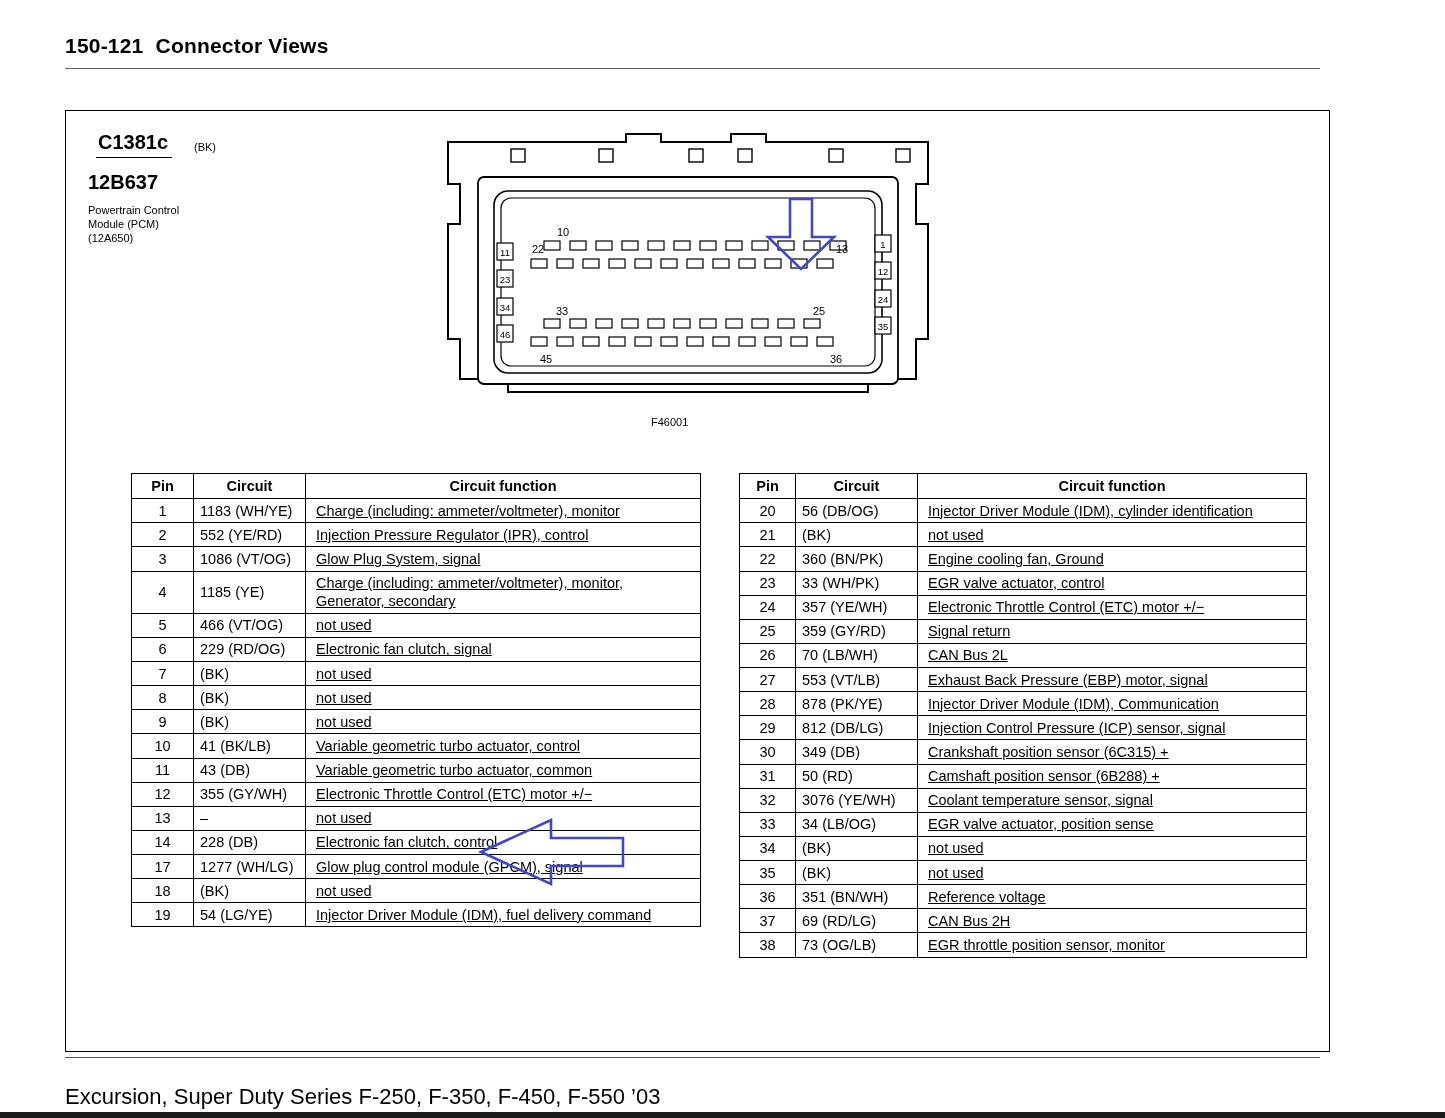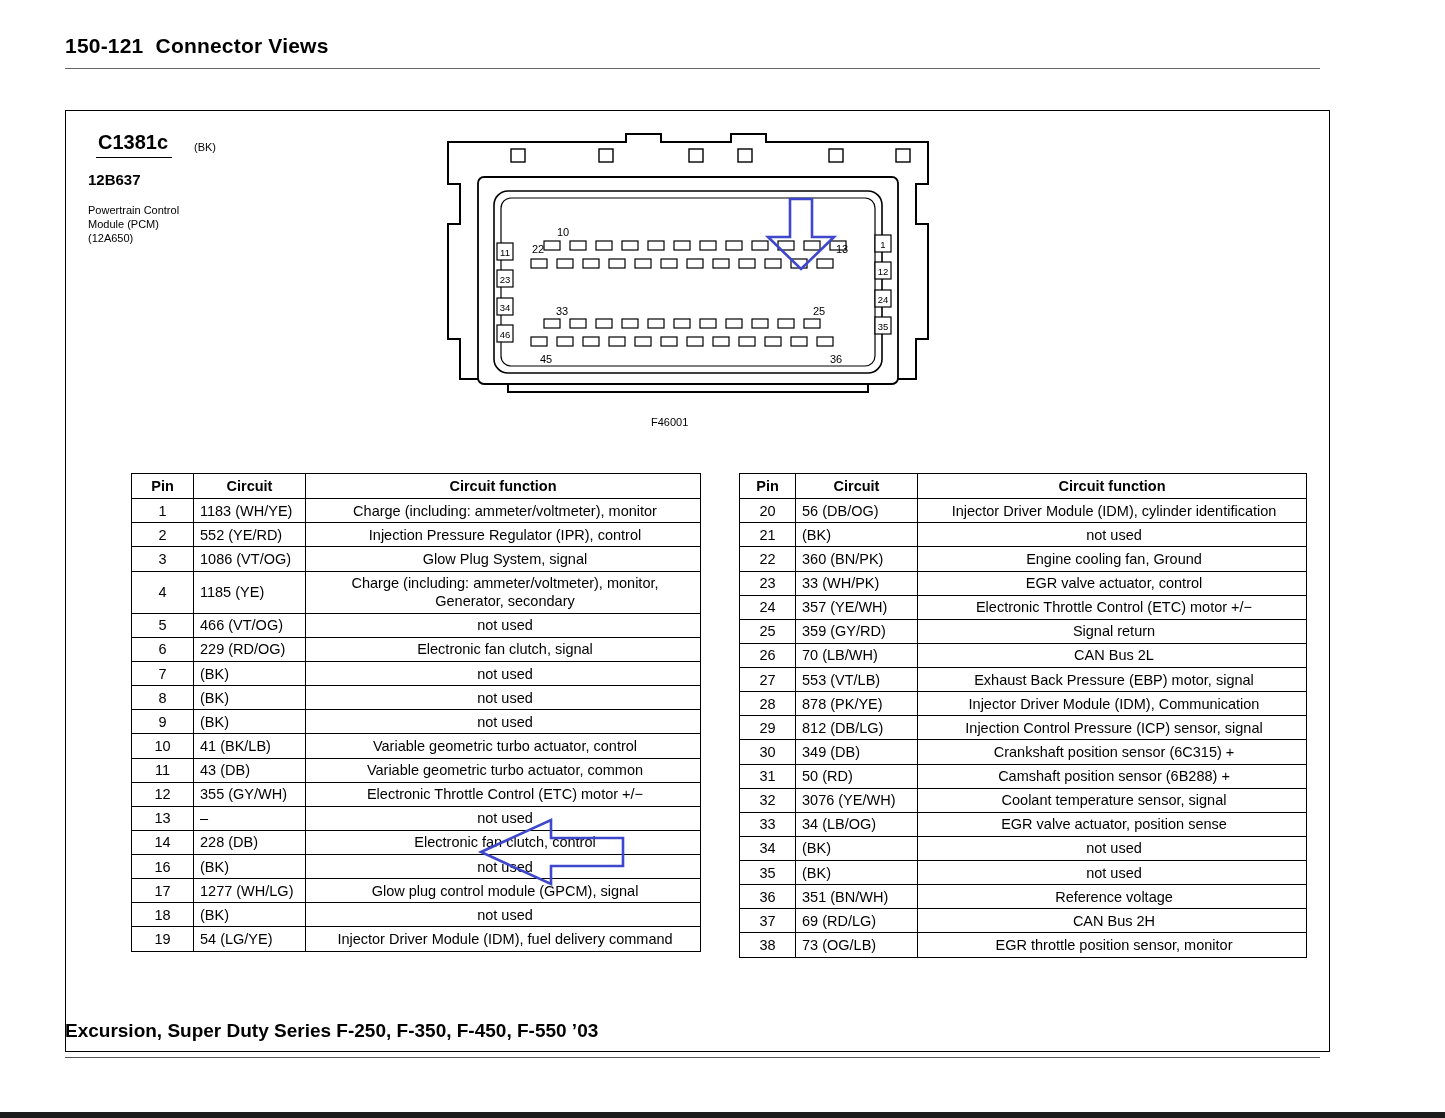--- a/index.html
+++ b/index.html
@@ -25,21 +25,21 @@
   }
   .connector-id {
     position:absolute; left:30px; top:20px;
     font-size:20px; font-weight:bold;
     border-bottom:1.5px solid #000; padding:0 4px 3px 2px;
   }
   .connector-gauge {
     position:absolute; left:128px; top:30px; font-size:11px;
   }
   .connector-part {
-    position:absolute; left:22px; top:60px; font-size:15px; font-weight:bold;
+    position:absolute; left:22px; top:60px; font-size:20px; font-weight:bold;
   }
   .module-label {
     position:absolute; left:22px; top:92px; font-size:11px; line-height:14px;
   }
   .connector-svg {
     position:absolute; left:372px; top:18px;
   }
   .figure-label {
     position:absolute; left:585px; top:305px; width:130px;
     font-size:11px; text-align:left;
@@ -49,30 +49,30 @@
   }
   .pin-table th, .pin-table td {
     border:1.6px solid #000;
     font-size:14.5px; line-height:1.25;
     padding:2.5px 6px;
     overflow:hidden;
   }
   .pin-table th { font-weight:bold; text-align:center; padding:3px 4px; }
   .pin-table td.col-pin { text-align:center; }
   .pin-table td.col-circuit { }
-  .pin-table td.col-func { text-align:center; padding-left:10px; }
+  .pin-table td.col-func { text-align:left; padding-left:10px;text-decoration:underline; }
   #left-table  { left:42px;  top:362px; width:570px; }
   #right-table { left:650px; top:362px; width:568px; }
   .arrow-overlay { position:absolute; pointer-events:none; }
   .footer-rule {
     position:absolute; left:65px; top:1057px; width:1255px; height:0;
     border-top:1.5px solid #555;
   }
   .footer-text {
-    position:absolute; left:65px; top:1020px; font-size:19px;font-weight:bold;
+    position:absolute; left:65px; top:1084px; font-size:22px;
   }
   .bottom-edge {
     position:absolute; left:0; bottom:0; width:1445px; height:6px; background:#1c1c1c;
   }
   svg text { font-family:"Liberation Sans", sans-serif; fill:#000; }
 </style>
 </head>
 <body>
 
 <div class="page-title">150-121  Connector Views</div>
@@ -277,25 +277,20 @@
           <td class="col-pin">13</td>
           <td class="col-circuit">–</td>
           <td class="col-func">not used</td>
         </tr>
         <tr>
           <td class="col-pin">14</td>
           <td class="col-circuit">228 (DB)</td>
           <td class="col-func">Electronic fan clutch, control</td>
         </tr>
         <tr>
-          <td class="col-pin">16</td>
-          <td class="col-circuit">(BK)</td>
-          <td class="col-func">not used</td>
-        </tr>
-        <tr>
           <td class="col-pin">17</td>
           <td class="col-circuit">1277 (WH/LG)</td>
           <td class="col-func">Glow plug control module (GPCM), signal</td>
         </tr>
         <tr>
           <td class="col-pin">18</td>
           <td class="col-circuit">(BK)</td>
           <td class="col-func">not used</td>
         </tr>
         <tr>

